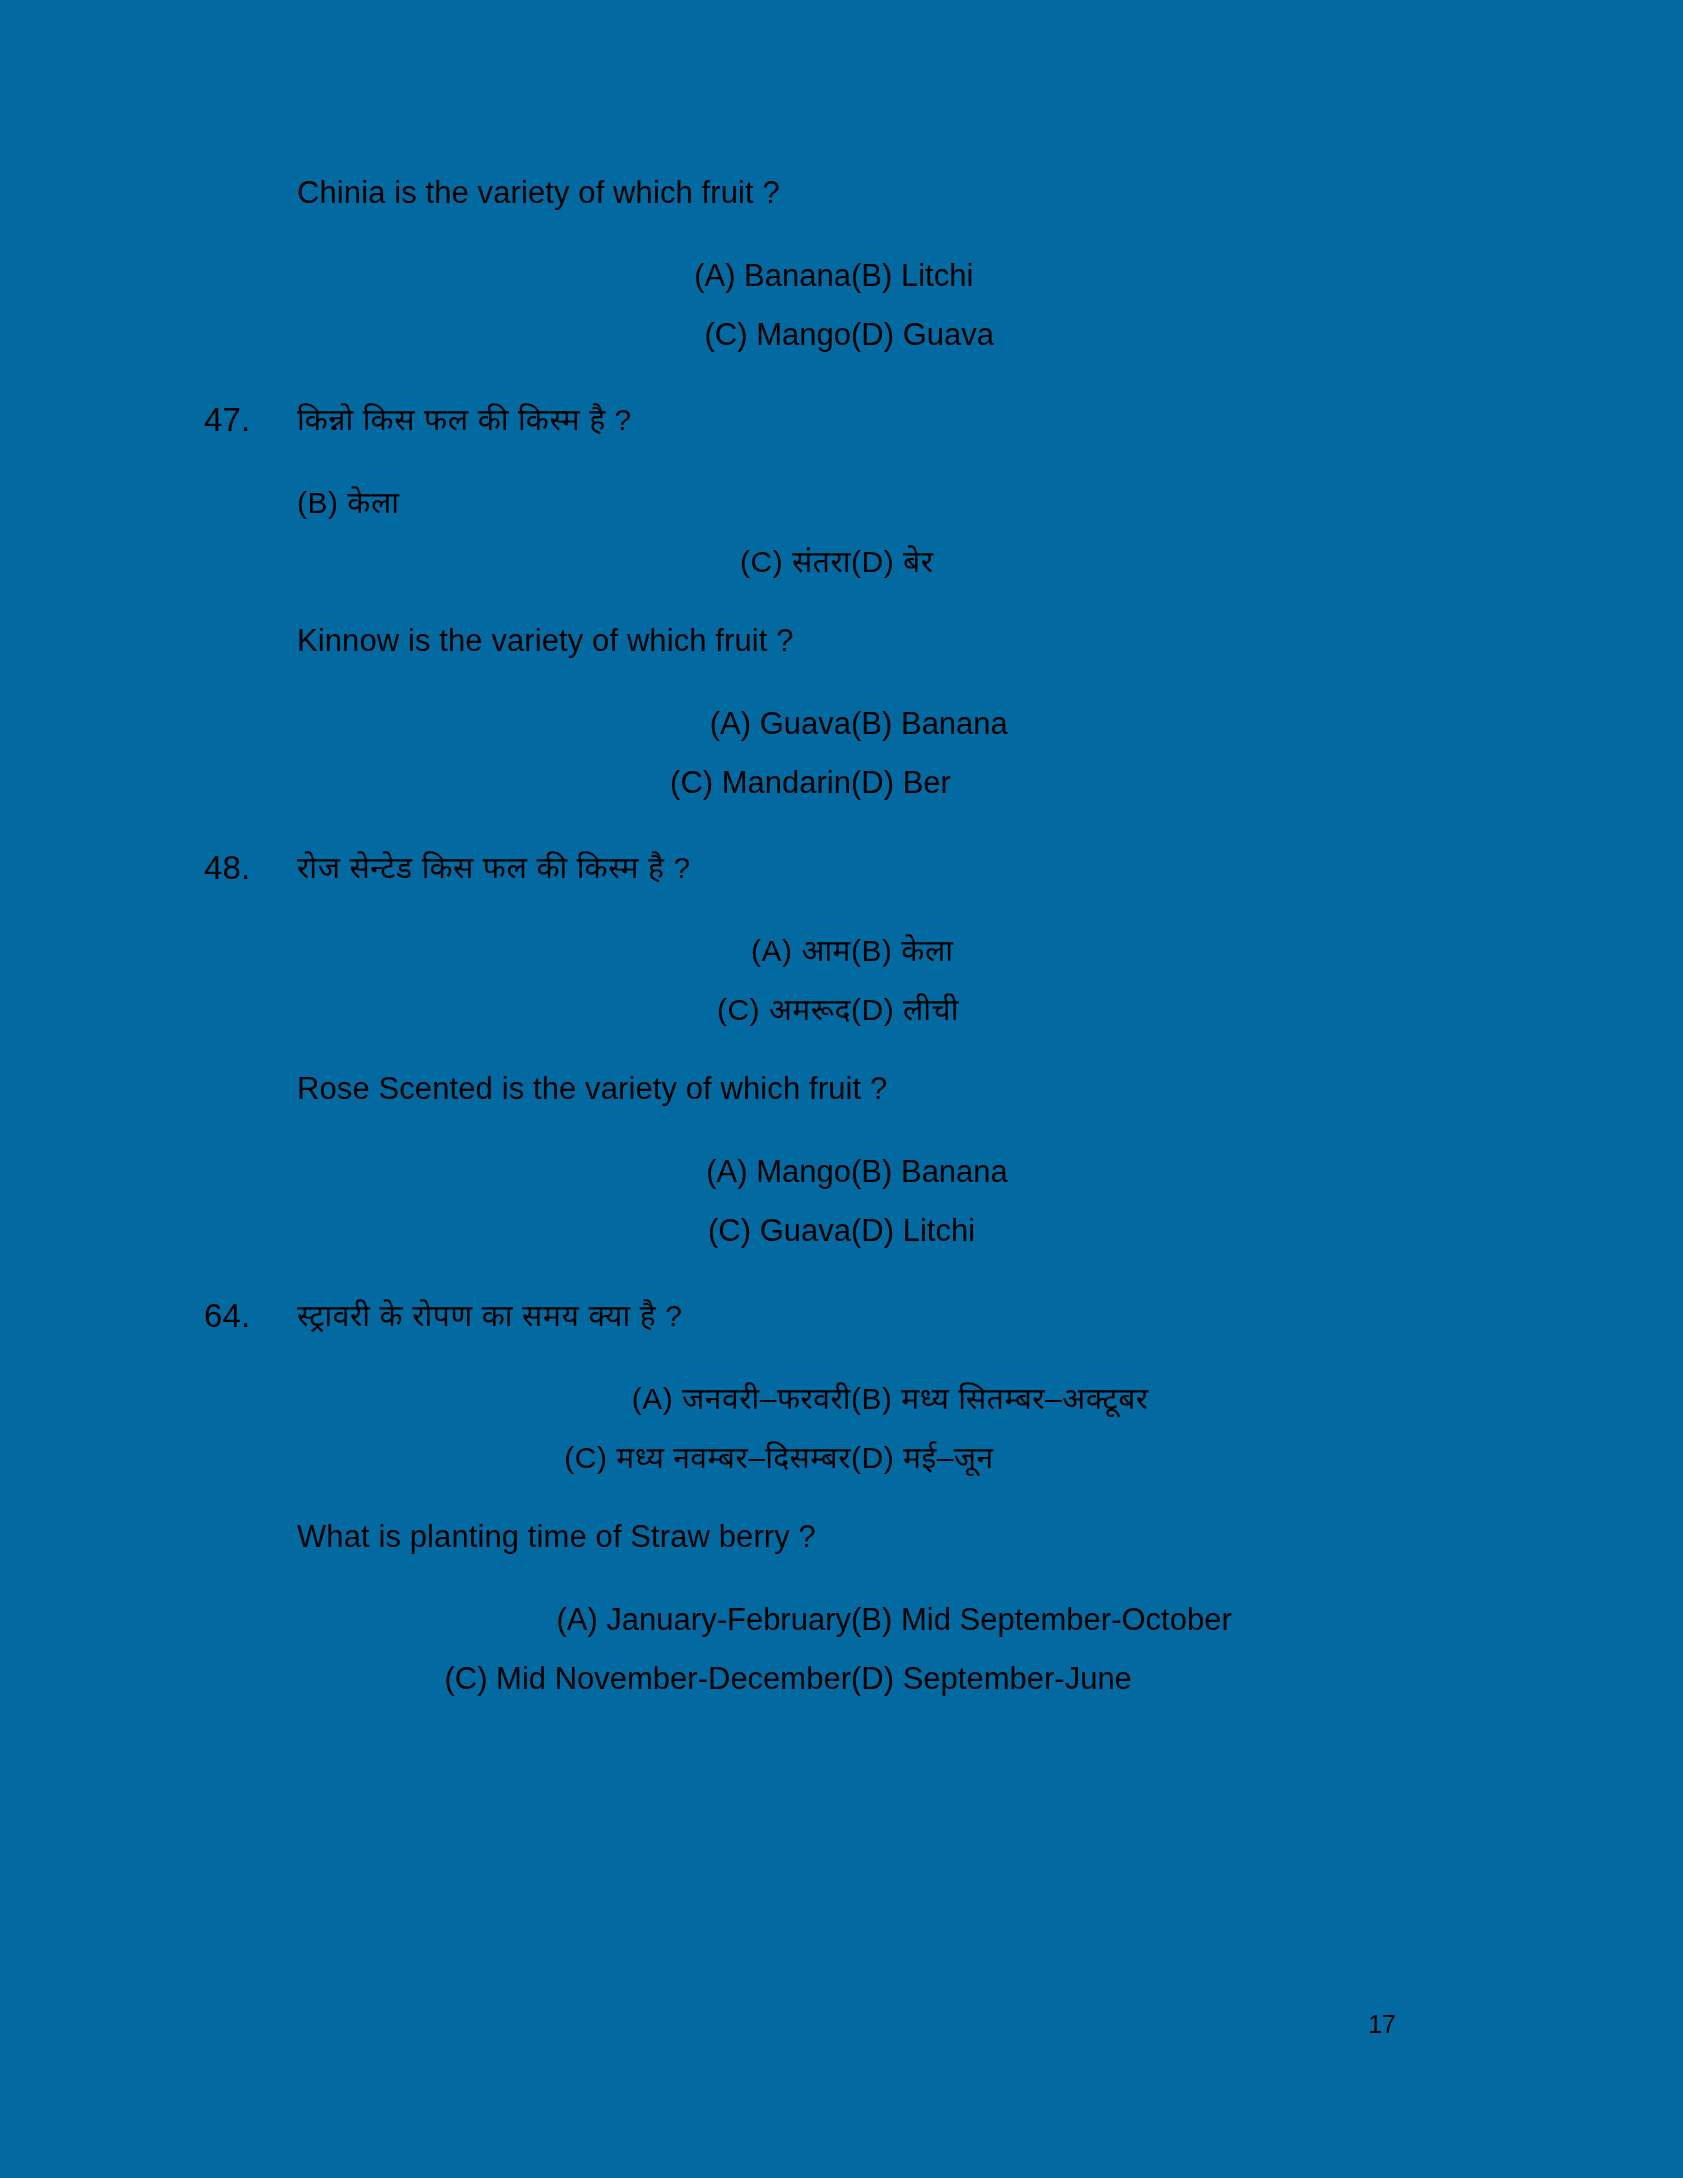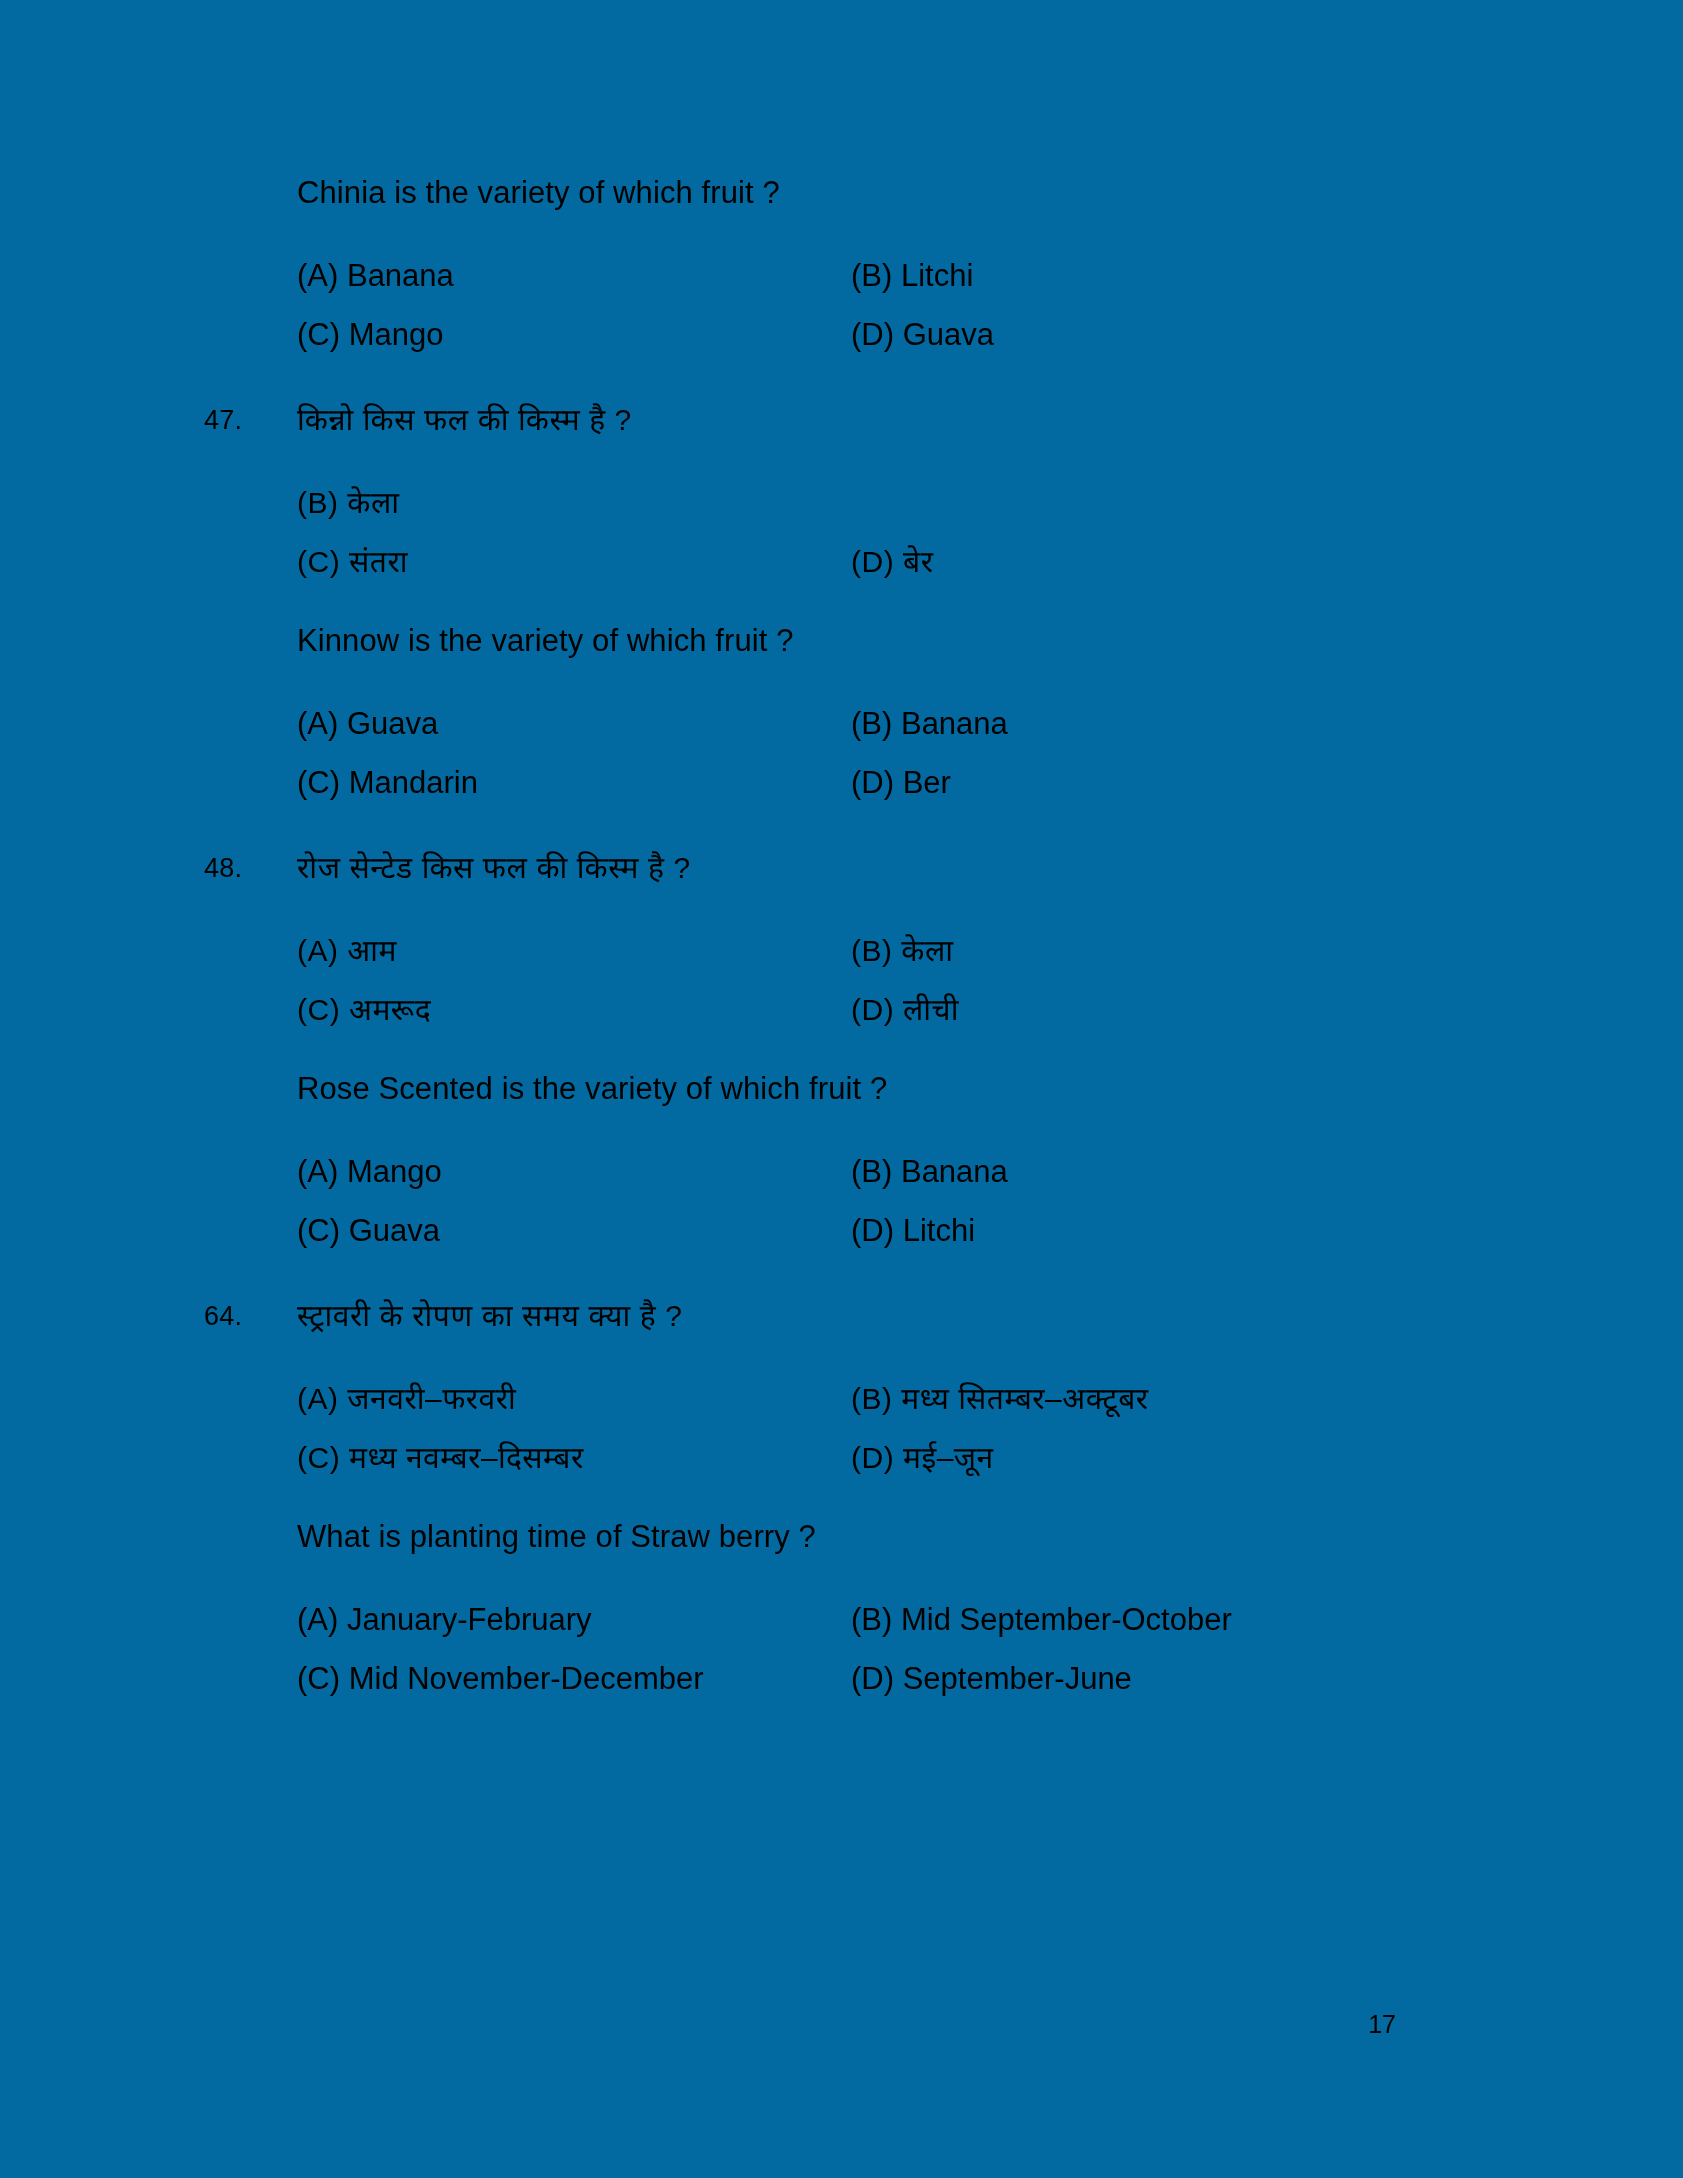--- a/index.html
+++ b/index.html
@@ -43,21 +43,21 @@
     display: flex;
     align-items: flex-start;
     min-height: 46px;
   }
 
   .qnum {
     position: absolute;
     left: 204px;
     width: 69px;
     text-align: left;
-    font-size: 27px;
+    font-size: 33px;
     line-height: 46px;
     letter-spacing: 0.2px;
   }
 
   .qtext {
     margin-left: 297px;
     font-size: 31px;
     line-height: 46px;
     white-space: pre;
   }
@@ -92,20 +92,21 @@
   }
 
   .opt.hin {
     font-size: 30px;
     letter-spacing: 0.5px;
   }
 
   .opt.col-left {
     width: 554px;
     flex: 0 0 554px;
+    text-align: right;
   }
 
   .opt.col-right {
     flex: 1 1 auto;
   }
 
   .optlabel {
     display: inline;
   }
 

